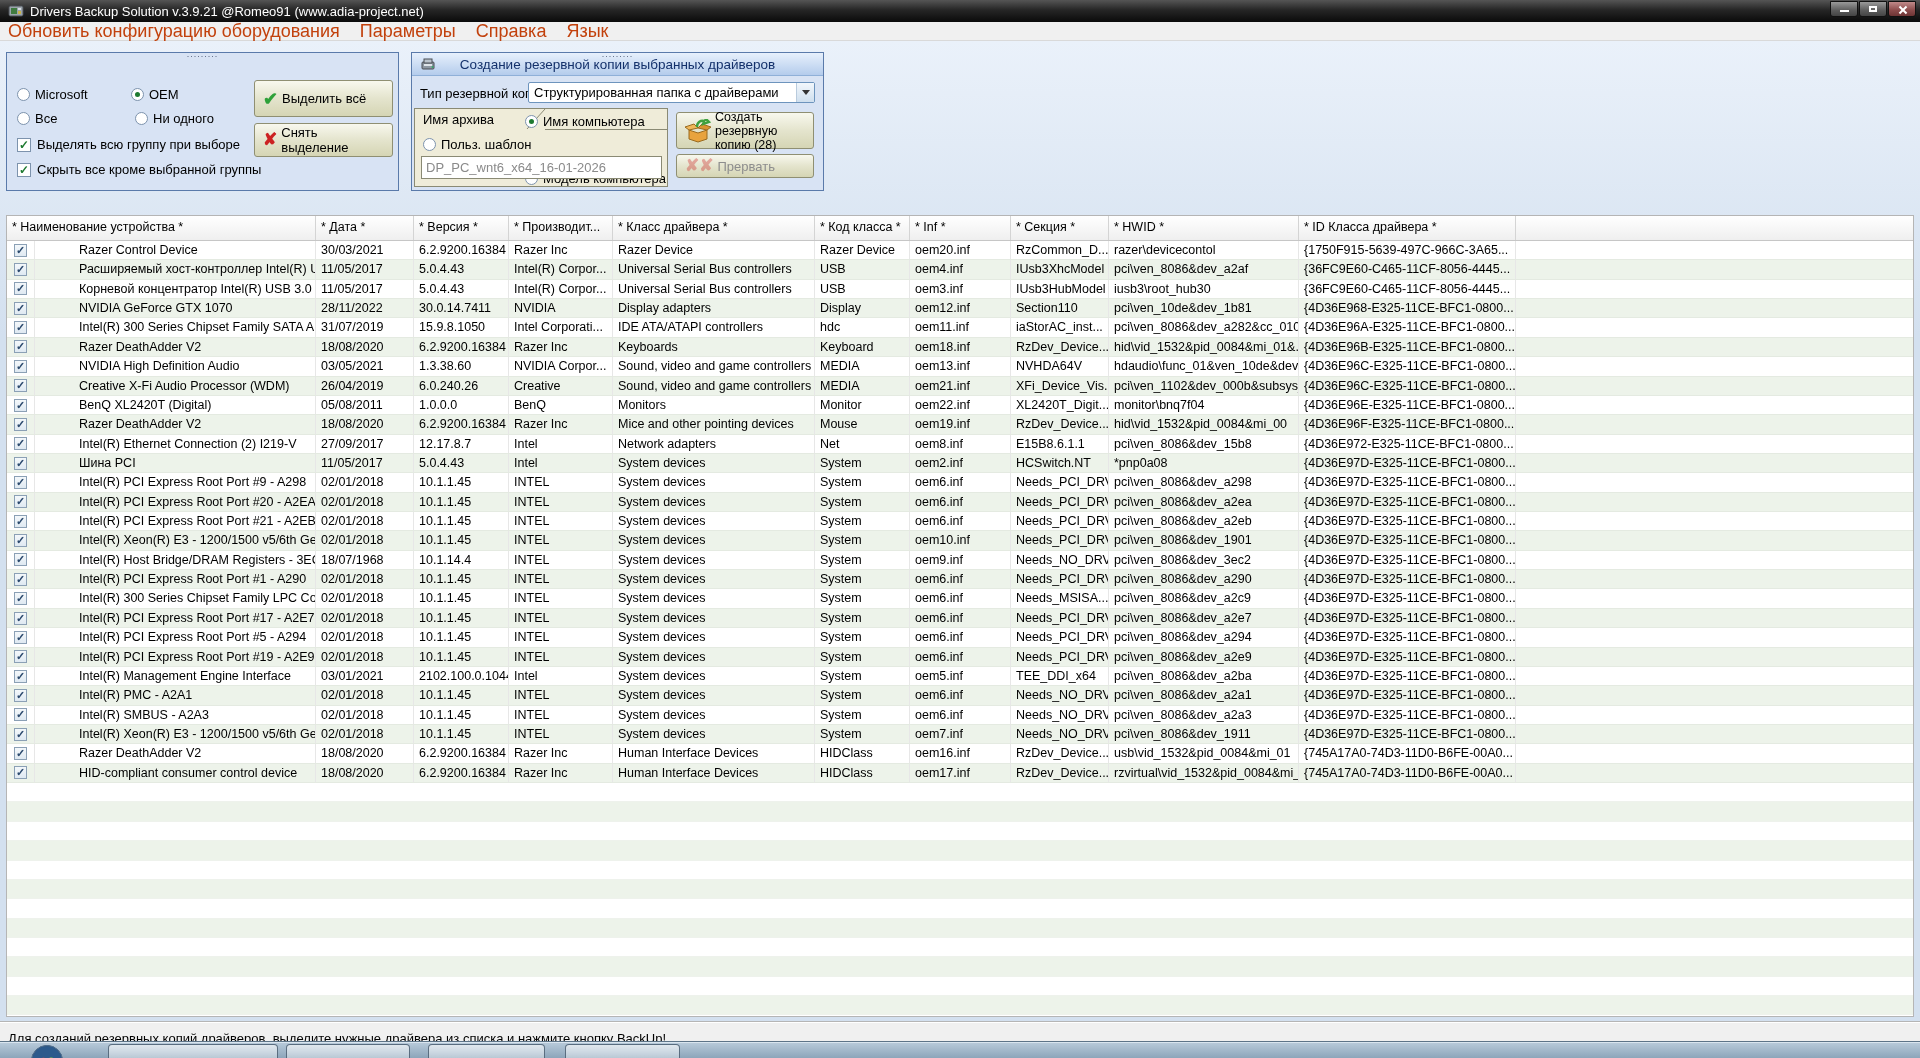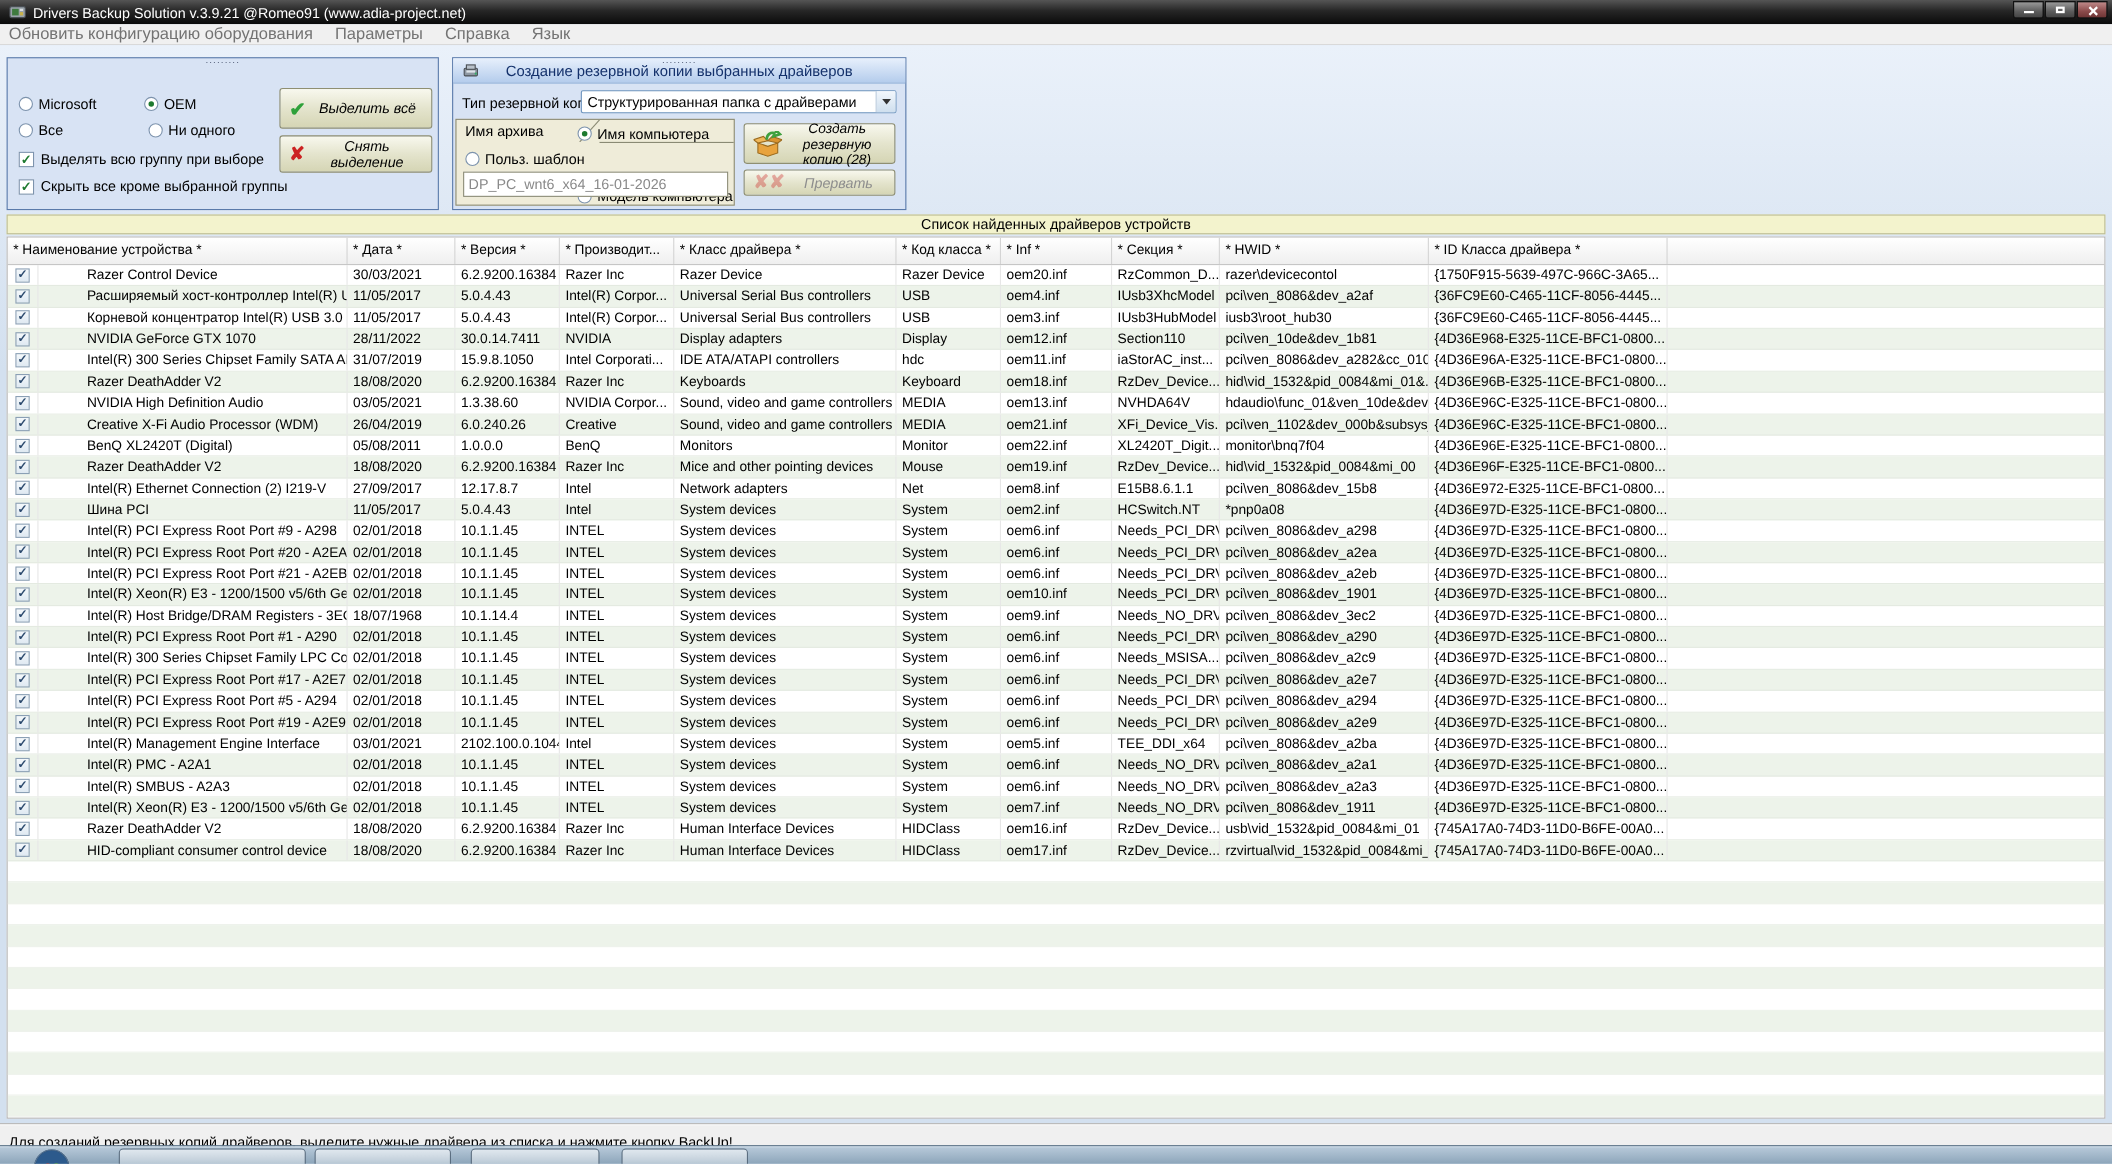--- a/index.html
+++ b/index.html
@@ -16,21 +16,21 @@
   .win-btns{position:absolute;right:4px;top:1px;display:flex;gap:1px;}
   .win-btn{width:28px;height:16px;border:1px solid #111;border-radius:0 0 3px 3px;
     background:linear-gradient(#9a9a9a,#5c5c5c 60%,#444);position:relative;box-sizing:border-box;}
   .win-btn.close{background:linear-gradient(#c08a8a,#8a4a4a 60%,#6e3535);}
   .win-btn .g-min{position:absolute;left:9px;bottom:4px;width:9px;height:2px;background:#fff;}
   .win-btn .g-max{position:absolute;left:9px;top:4px;width:8px;height:6px;border:2px solid #fff;box-sizing:border-box;}
   .win-btn .g-x1,.win-btn .g-x2{position:absolute;left:9px;top:7px;width:10px;height:2px;background:#fff;}
   .win-btn .g-x1{transform:rotate(45deg);} .win-btn .g-x2{transform:rotate(-45deg);}
   
   .menubar{position:absolute;top:22px;left:0;width:100%;height:18px;background:#f0f0f0;
-    border-bottom:1px solid #d9d9d9;font-size:15px;display:flex;align-items:center;color:#737373;}
+    border-bottom:1px solid #d9d9d9;font-size:18px;display:flex;align-items:center;color:#c2410c;}
   .menu-item{padding:0 10px;height:18px;line-height:18px;cursor:default;}
   .menu-item:first-child{padding-left:8px;}
   
   .client{position:absolute;top:41px;left:0;width:100%;height:980px;
     background:linear-gradient(#eaf1fa,#d3e0ef 30%);}
   
   .gb{position:absolute;border:1px solid #5a7aaa;background:#d8e3f4;box-sizing:border-box;}
   .gb-header{height:22px;background:linear-gradient(#e7f0fc,#b4ccec);border-bottom:1px solid #8fb0d8;
     display:flex;align-items:center;font-size:13.5px;color:#14316b;position:relative;}
   .gb-header .gb-title{position:absolute;left:0;right:0;text-align:center;}
@@ -44,21 +44,21 @@
   .radio .dot{width:5px;height:5px;border-radius:50%;background:transparent;}
   .radio.sel .dot{background:#1e7a30;}
   .cbx{width:14px;height:14px;border:1px solid #7d93ad;background:#fff;box-sizing:border-box;
     display:inline-flex;align-items:center;justify-content:center;margin-right:6px;flex:0 0 auto;}
   .cbx .mark{color:#1e7a30;font-size:12px;font-weight:bold;line-height:10px;}
   
   .btn{position:absolute;border:1px solid #8f8f72;border-radius:3px;
     background:linear-gradient(#f8f8ee,#e4e4cd 50%,#d5d5b4);
     display:flex;align-items:center;font-size:13px;color:#000;box-sizing:border-box;cursor:default;}
   .btn .bico{margin:0 4px 0 8px;flex:0 0 auto;display:inline-flex;}
-  .btn .blabel{flex:1;text-align:center;padding-right:6px;font-style:italic;}
+  .btn .blabel{flex:1;text-align:left;padding-right:6px;}
   .btn.disabled{color:#8d8d8d;}
   .btn.disabled .bico{opacity:.35;}
   .xmark{font-size:17px;font-weight:bold;color:#cc2222;line-height:16px;}
   .vmark{font-size:18px;font-weight:bold;color:#2fa13a;line-height:16px;}
   
   .combo{position:absolute;height:21px;border:1px solid #6d94bd;border-radius:2px;background:#fff;
     font-size:13px;display:flex;align-items:center;box-sizing:border-box;}
   .combo .cval{flex:1;padding-left:5px;white-space:nowrap;overflow:hidden;}
   .combo .carrow{width:17px;height:100%;border-left:1px solid #b9cbdd;
     background:linear-gradient(#f2f7fc,#cfdfee);display:flex;align-items:center;justify-content:center;}
@@ -246,21 +246,20 @@
         </svg>
       </span>
       <span class="blabel" style="font-size:12.5px;line-height:14px;white-space:normal;">Создать резервную копию (28)</span>
     </div>
     <div class="btn disabled" style="left:264px;top:101px;width:138px;height:24px;">
       <span class="bico xmark" style="opacity:.35">✘✘</span>
       <span class="blabel">Прервать</span>
     </div>
   </div>
 
-  <div class="caption">Список найденных драйверов устройств</div>
 
   <div class="grid">
     <div class="ghead" id="ghead">
         <div class="cell c-name" style="width: 309px; padding-left: 5px;">* Наименование устройства *</div>
         <div class="cell c-date">* Дата *</div>
         <div class="cell c-ver">* Версия *</div>
         <div class="cell c-man">* Производит...</div>
         <div class="cell c-class">* Класс драйвера *</div>
         <div class="cell c-code">* Код класса *</div>
         <div class="cell c-inf">* Inf *</div>

